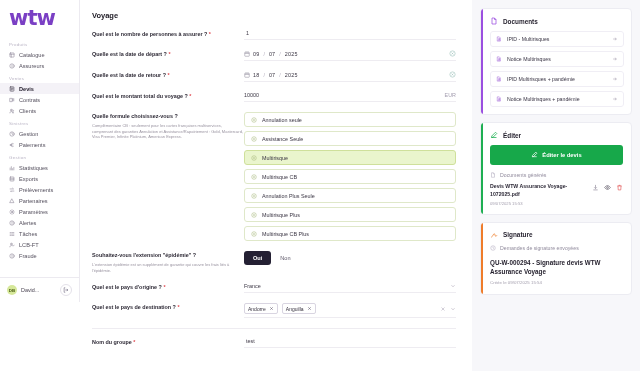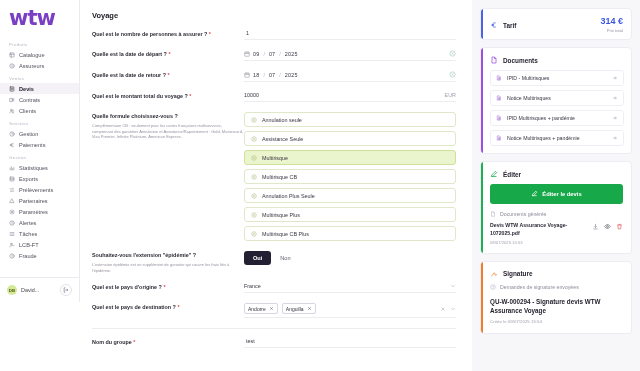--- a/index.html
+++ b/index.html
@@ -649,34 +649,20 @@
         <span class="req">*</span>
       </div>
       <div class="fctrl">
         <div class="txtval">test</div>
       </div>
     </div>
   </main>
 
   <aside class="right">
 
-    <section class="card tarif">
-      <div class="card-head">
-        <span class="card-ic" style="color:#4a63e7;">
-          <svg viewBox="0 0 16 16" fill="none" stroke="currentColor" stroke-width="1.6">
-              <path d="M11.5 4.2A4.3 4.3 0 0 0 5 8a4.3 4.3 0 0 0 6.5 3.8M3.2 6.8h5M3.2 9.2h5"></path>
-            </svg>
-        </span>
-        <span class="card-title">Tarif</span>
-        <span>
-          <div class="tarif-amt">314 €</div>
-          <div class="tarif-sub">Prix total</div>
-        </span>
-      </div>
-    </section>
 
     <section class="card docs">
       <div class="card-head">
         <span class="card-ic" style="color:#9b4fe0;">
           <svg viewBox="0 0 16 16" fill="none" stroke="currentColor" stroke-width="1.5">
               <path d="M4 2h5l3 3v9H4z"></path>
               <path d="M9 2v3h3"></path>
             </svg>
         </span>
         <span class="card-title">Documents</span>

